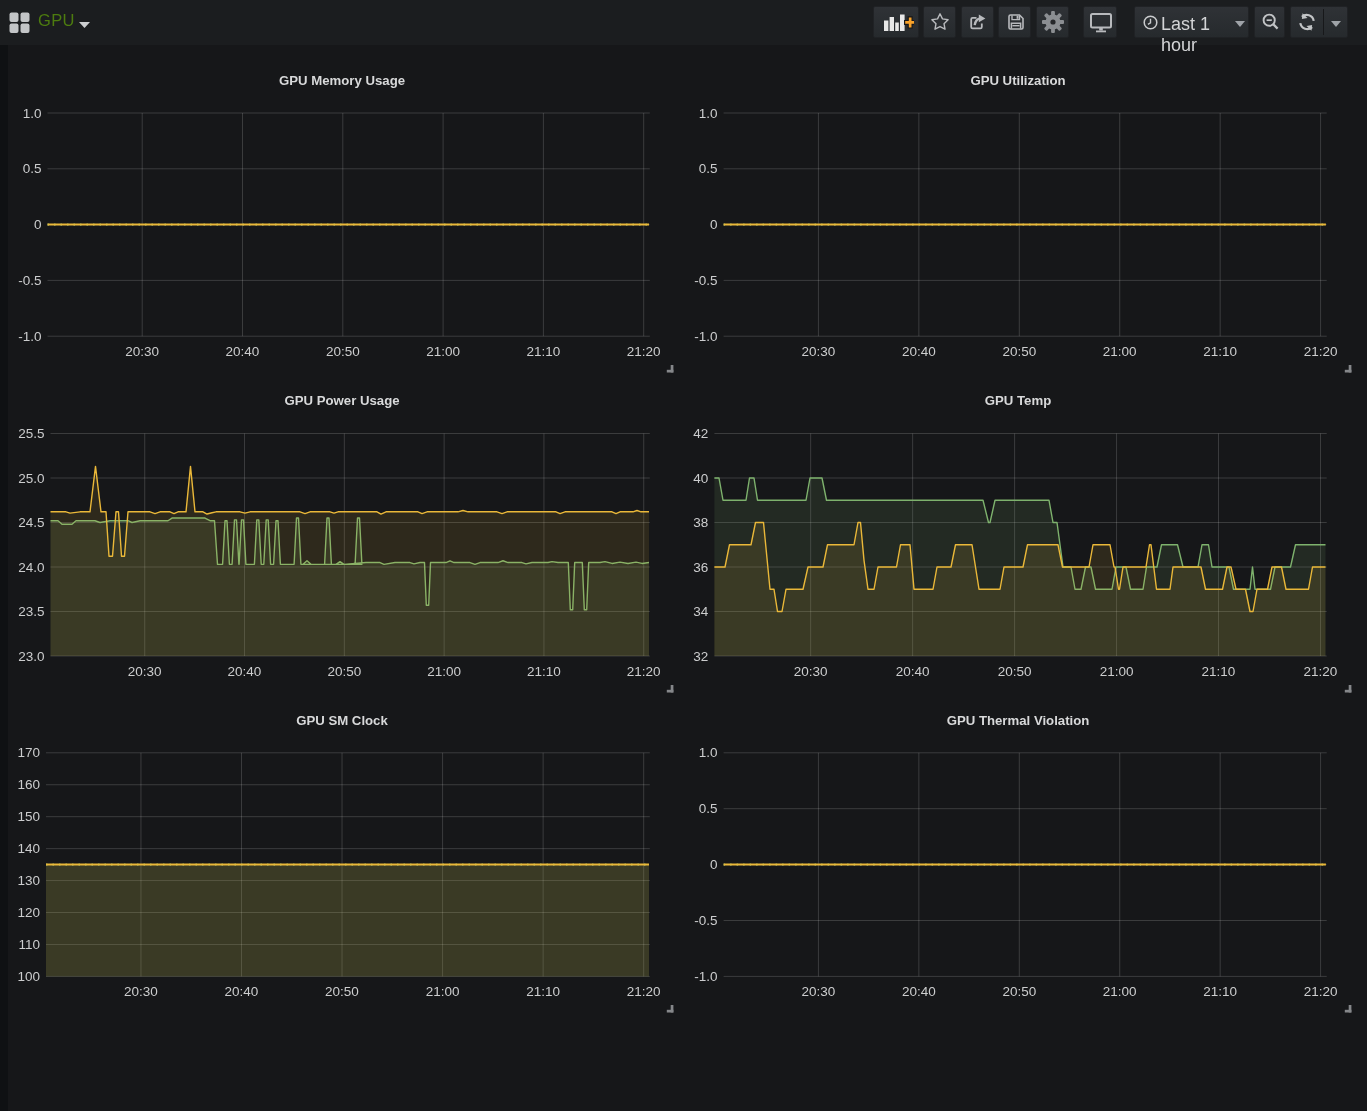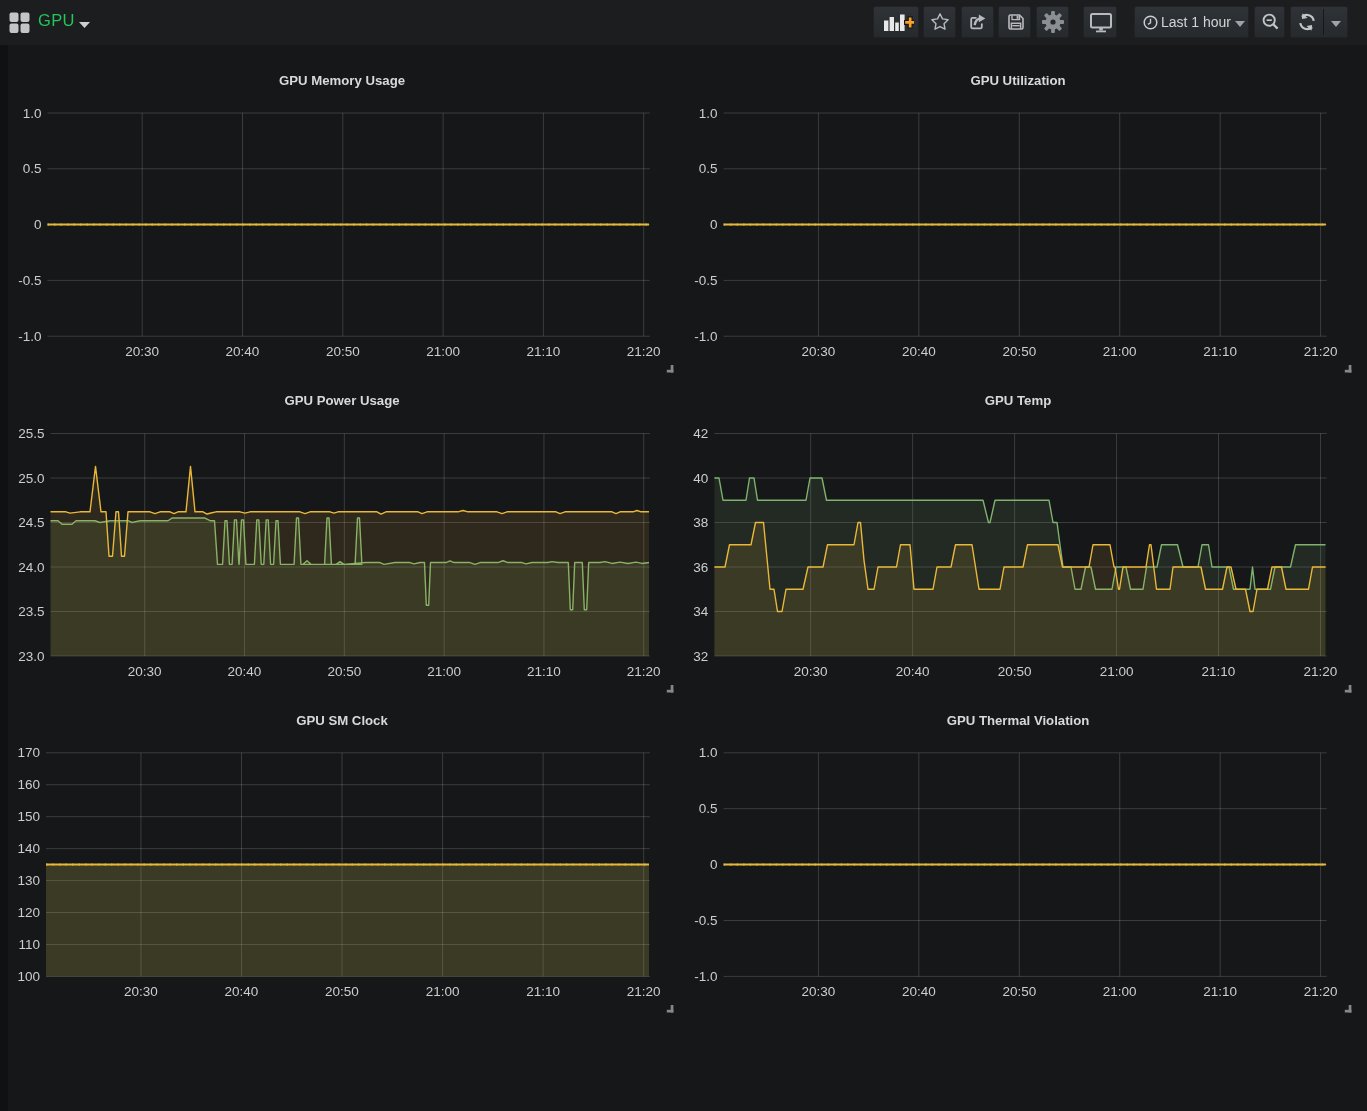--- a/index.html
+++ b/index.html
@@ -203,21 +203,21 @@
       <rect x="1344.8" y="1009.8" width="6.6" height="2.7" fill="#85878a"></rect>
       <rect x="1348.7" y="1005" width="2.7" height="7.5" fill="#85878a"></rect>
     </svg>
 <div style="position:absolute;left:0;top:0;width:1367px;height:45px;background:#1b1d1f;"></div>
     <svg width="22" height="22" viewBox="0 0 22 22" style="position:absolute;left:9px;top:11.5px">
       <rect x="0.5" y="0.5" width="9" height="9.6" rx="2" fill="#c3c5c7"></rect>
       <rect x="11.5" y="0.5" width="9" height="9.6" rx="2" fill="#c3c5c7"></rect>
       <rect x="0.5" y="11.4" width="9" height="9.6" rx="2" fill="#c3c5c7"></rect>
       <rect x="11.5" y="11.4" width="9" height="9.6" rx="2" fill="#c3c5c7"></rect>
     </svg>
-    <div style="position:absolute;left:38px;top:11px;font-family:'Liberation Sans',sans-serif;font-size:16.5px;font-weight:500;color:#22c55e;letter-spacing:0.3px">GPU</div>
+    <div style="position:absolute;left:38px;top:11px;font-family:'Liberation Sans',sans-serif;font-size:16.5px;font-weight:500;color:#4d7c0f;letter-spacing:0.3px">GPU</div>
     <svg width="11" height="6" viewBox="0 0 11 6" style="position:absolute;left:79px;top:21.5px">
       <path d="M0 0 L11 0 L5.5 6 Z" fill="#ccced0"></path>
     </svg>
     <div style="position:absolute;top:5.5px;height:32px;border-radius:2px;background:linear-gradient(#2f3236,#262a2d);border:1px solid #202225;box-sizing:border-box;left:872.5px;width:46px">
       <svg width="34" height="24" viewBox="0 0 34 24" style="position:absolute;left:6px;top:4px">
         <rect x="4" y="9.5" width="4.4" height="10.5" fill="#e8e8e8"></rect>
         <rect x="9.6" y="6" width="4.4" height="14" fill="#e8e8e8"></rect>
         <rect x="15.2" y="11.5" width="3.6" height="8.5" fill="#e8e8e8"></rect>
         <rect x="20" y="3.5" width="4.6" height="16.5" fill="#e8e8e8"></rect>
         <path d="M24.6 9.5 h3.6 v-3.6 h3.9 v3.6 h3.6 v3.9 h-3.6 v3.6 h-3.9 v-3.6 h-3.6 Z" fill="#f8a22a" stroke="#161719" stroke-width="1.2"></path>
@@ -263,21 +263,21 @@
         <rect x="2" y="2" width="20" height="13.5" rx="1.5" fill="none" stroke="#b8babd" stroke-width="2"></rect>
         <rect x="10.2" y="15.5" width="3.6" height="3" fill="#b8babd"></rect>
         <rect x="7" y="18.5" width="10" height="1.8" fill="#b8babd"></rect>
       </svg>
     </div>
     <div style="position:absolute;top:5.5px;height:32px;border-radius:2px;background:linear-gradient(#2f3236,#262a2d);border:1px solid #202225;box-sizing:border-box;left:1133.9px;width:115px">
       <svg width="15" height="15" viewBox="0 0 15 15" style="position:absolute;left:8px;top:8.5px">
         <circle cx="7.5" cy="7.5" r="6.3" fill="none" stroke="#c9cbcd" stroke-width="1.5"></circle>
         <path d="M7.5 3.8 V7.9 L4.9 9.3" fill="none" stroke="#c9cbcd" stroke-width="1.4"></path>
       </svg>
-      <div style="position:absolute;left:26px;top:7px;font-family:'Liberation Sans',sans-serif;font-size:14px;color:#d3d4d6">Last 1 hour</div>
+      <div style="position:absolute;left:26px;top:7px;font-family:'Liberation Sans',sans-serif;font-size:18px;color:#d3d4d6">Last 1 hour</div>
       <svg width="10" height="6" viewBox="0 0 10 6" style="position:absolute;left:100px;top:14px">
         <path d="M0 0 L10 0 L5 6 Z" fill="#9fa3a8"></path>
       </svg>
     </div>
     <div style="position:absolute;top:5.5px;height:32px;border-radius:2px;background:linear-gradient(#2f3236,#262a2d);border:1px solid #202225;box-sizing:border-box;left:1254.2px;width:31px">
       <svg width="20" height="20" viewBox="0 0 20 20" style="position:absolute;left:5.5px;top:5px">
         <circle cx="8.2" cy="8.2" r="5.6" fill="none" stroke="#c2c4c6" stroke-width="1.9"></circle>
         <line x1="5.6" y1="8.2" x2="10.8" y2="8.2" stroke="#c2c4c6" stroke-width="1.7"></line>
         <line x1="12.4" y1="12.4" x2="16.6" y2="16.6" stroke="#c2c4c6" stroke-width="2.2"></line>
       </svg>

